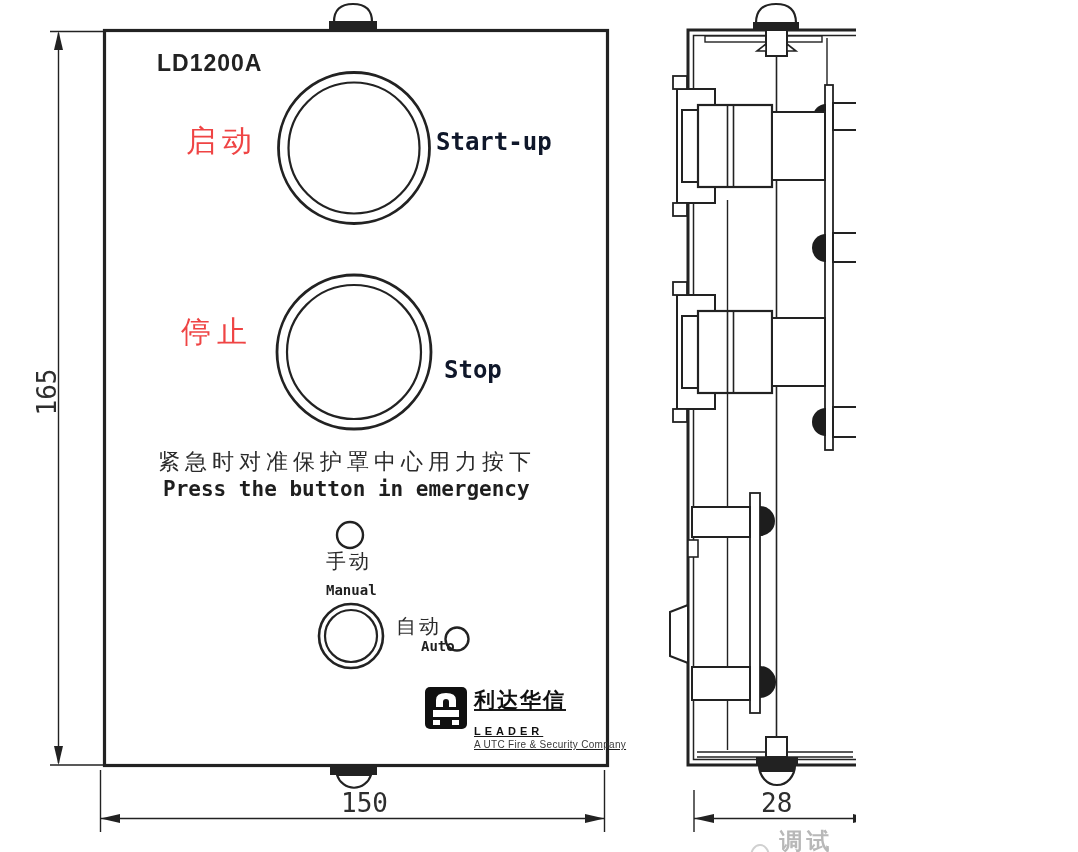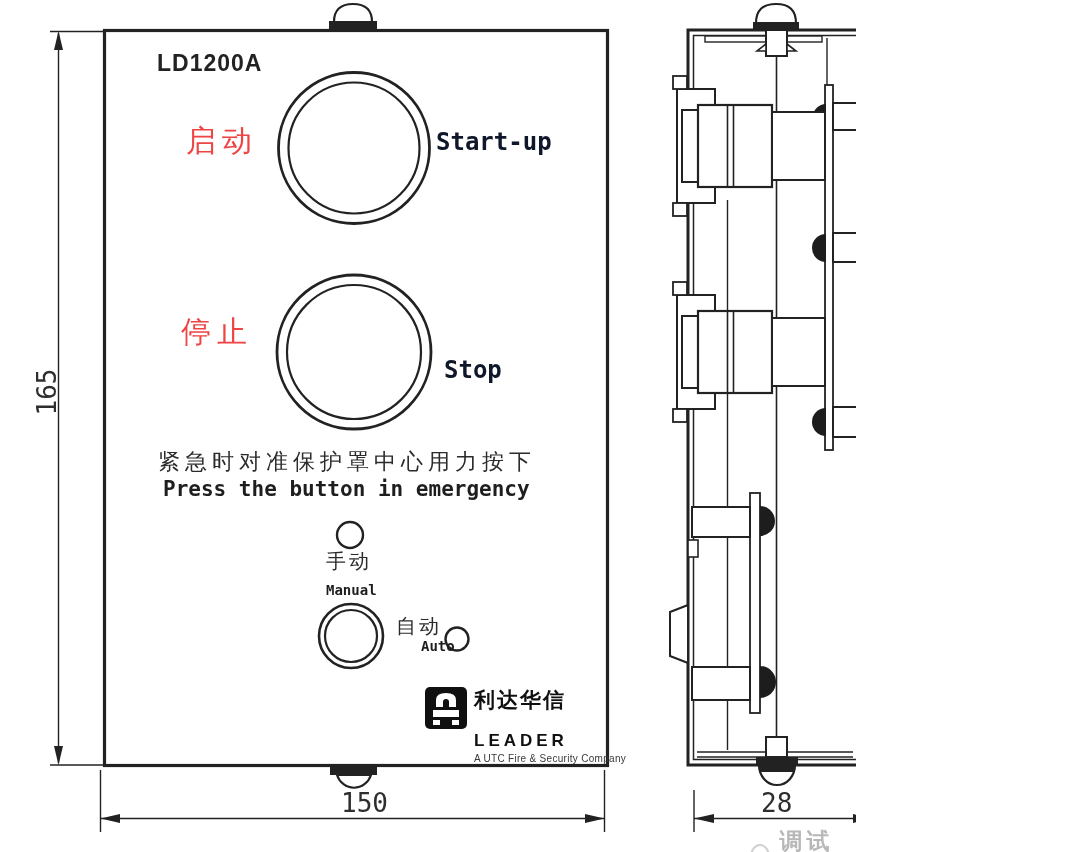--- a/index.html
+++ b/index.html
@@ -10,24 +10,24 @@
   .model{font-size:23px;font-weight:bold;letter-spacing:1px;color:#222;}
   .cn-big{font-size:30px;letter-spacing:6px;color:#ef4444;font-family:"Liberation Serif",serif;}
   .en-big{font-size:24px;font-weight:600;font-family:"DejaVu Sans Mono",monospace;color:#0f172a;}
   .warn-cn{font-size:22px;letter-spacing:5px;color:#2b2b2b;font-family:"Liberation Serif",serif;}
   .warn-en{font-size:21px;font-weight:bold;font-family:"DejaVu Sans Mono",monospace;color:#1e1e1e;}
   .cn-sm{font-size:20px;letter-spacing:3px;color:#2b2b2b;font-family:"Liberation Serif",serif;}
   .en-sm{font-size:14px;font-weight:bold;font-family:"DejaVu Sans Mono",monospace;color:#1e1e1e;}
   .dim{font-size:26px;font-family:"DejaVu Sans Mono",monospace;color:#2e2e2e;}
   .dim-v{left:18px;top:379px;width:58px;height:26px;text-align:center;
          transform:rotate(-90deg);transform-origin:center;}
-  .logo{position:absolute;left:424px;top:686px;display:flex;gap:6px;align-items:flex-start;}
+  .logo{position:absolute;left:424px;top:686px;display:flex;gap:6px;align-items:flex-start;text-decoration:underline;}
   .logo-txtcol{display:flex;flex-direction:column;align-items:flex-start;}
   .logo-cn{font-size:21px;font-weight:bold;letter-spacing:2px;color:#101010;}
-  .logo-en{font-size:17px;font-weight:800;letter-spacing:4px;color:#101010;margin-top:17px;}
+  .logo-en{font-size:11px;font-weight:800;letter-spacing:4px;color:#101010;margin-top:11px;}
   .logo-tag{font-size:10px;color:#3a3a3a;margin-top:2px;letter-spacing:.3px;}
   .watermark{position:absolute;left:750px;top:826px;display:flex;align-items:center;gap:10px;}
   .wm-text{font-size:23px;font-weight:bold;letter-spacing:4px;color:#b8b8b8;
            font-family:"Liberation Serif",serif;}
   .wm-icon{width:22px;height:22px;border:2px solid #c4c4c4;border-radius:50% 50% 50% 10%;
            position:relative;opacity:.8;}
   .wm-icon::after{content:"";position:absolute;left:6px;top:6px;width:6px;height:6px;
            background:#c9c9c9;border-radius:50%;}
 </style>
 </head>

